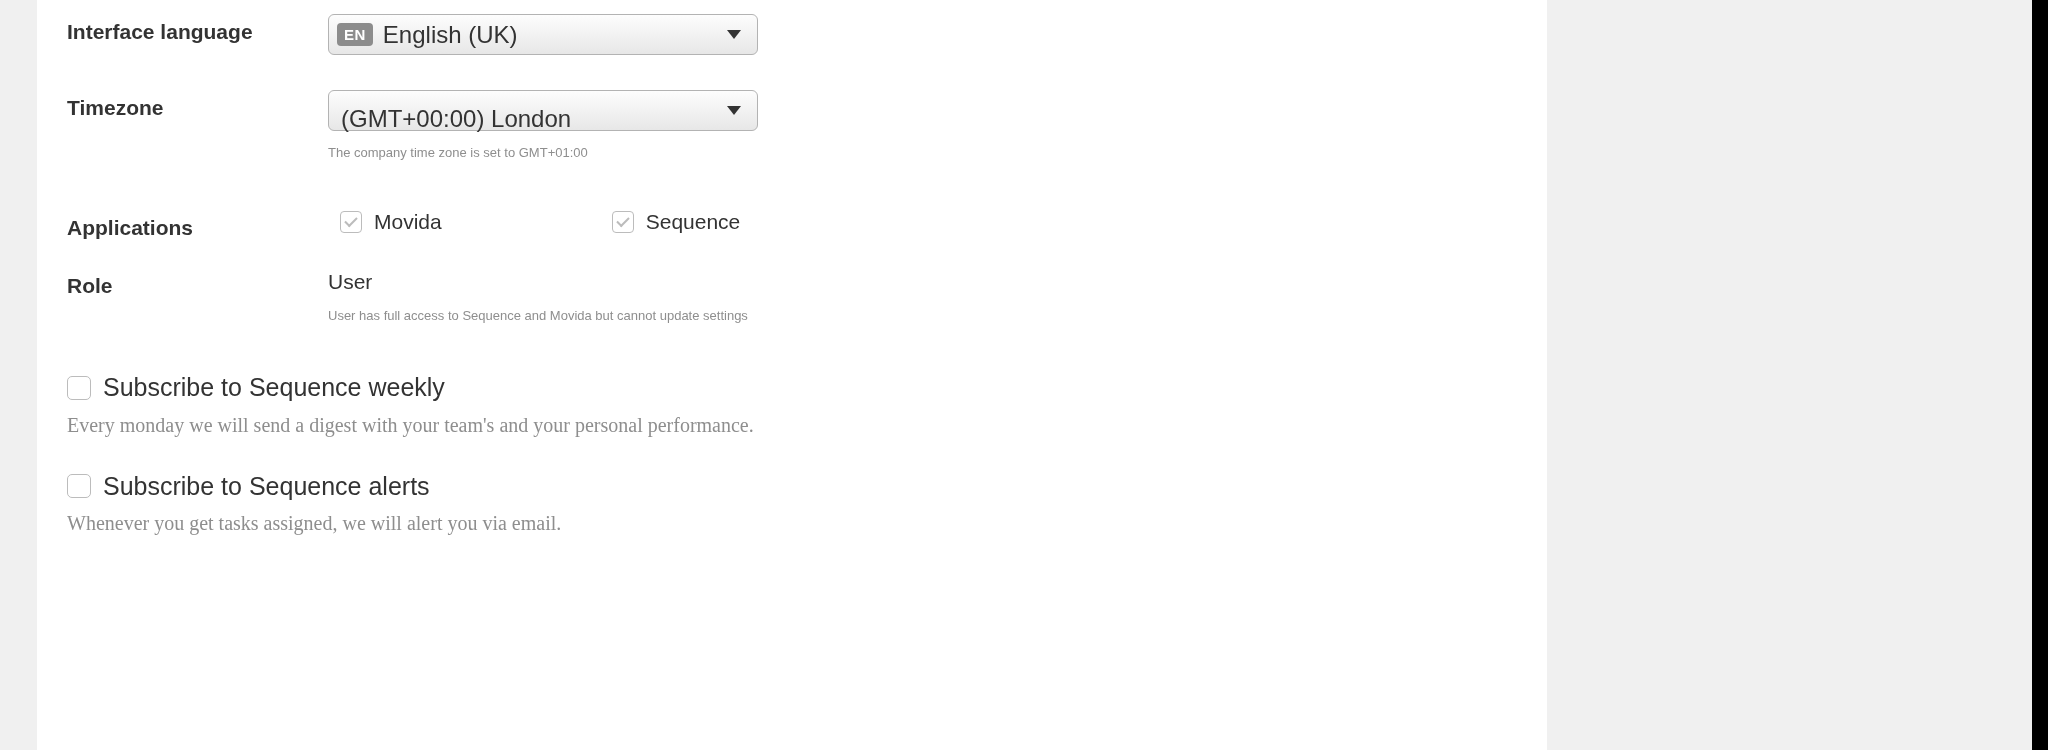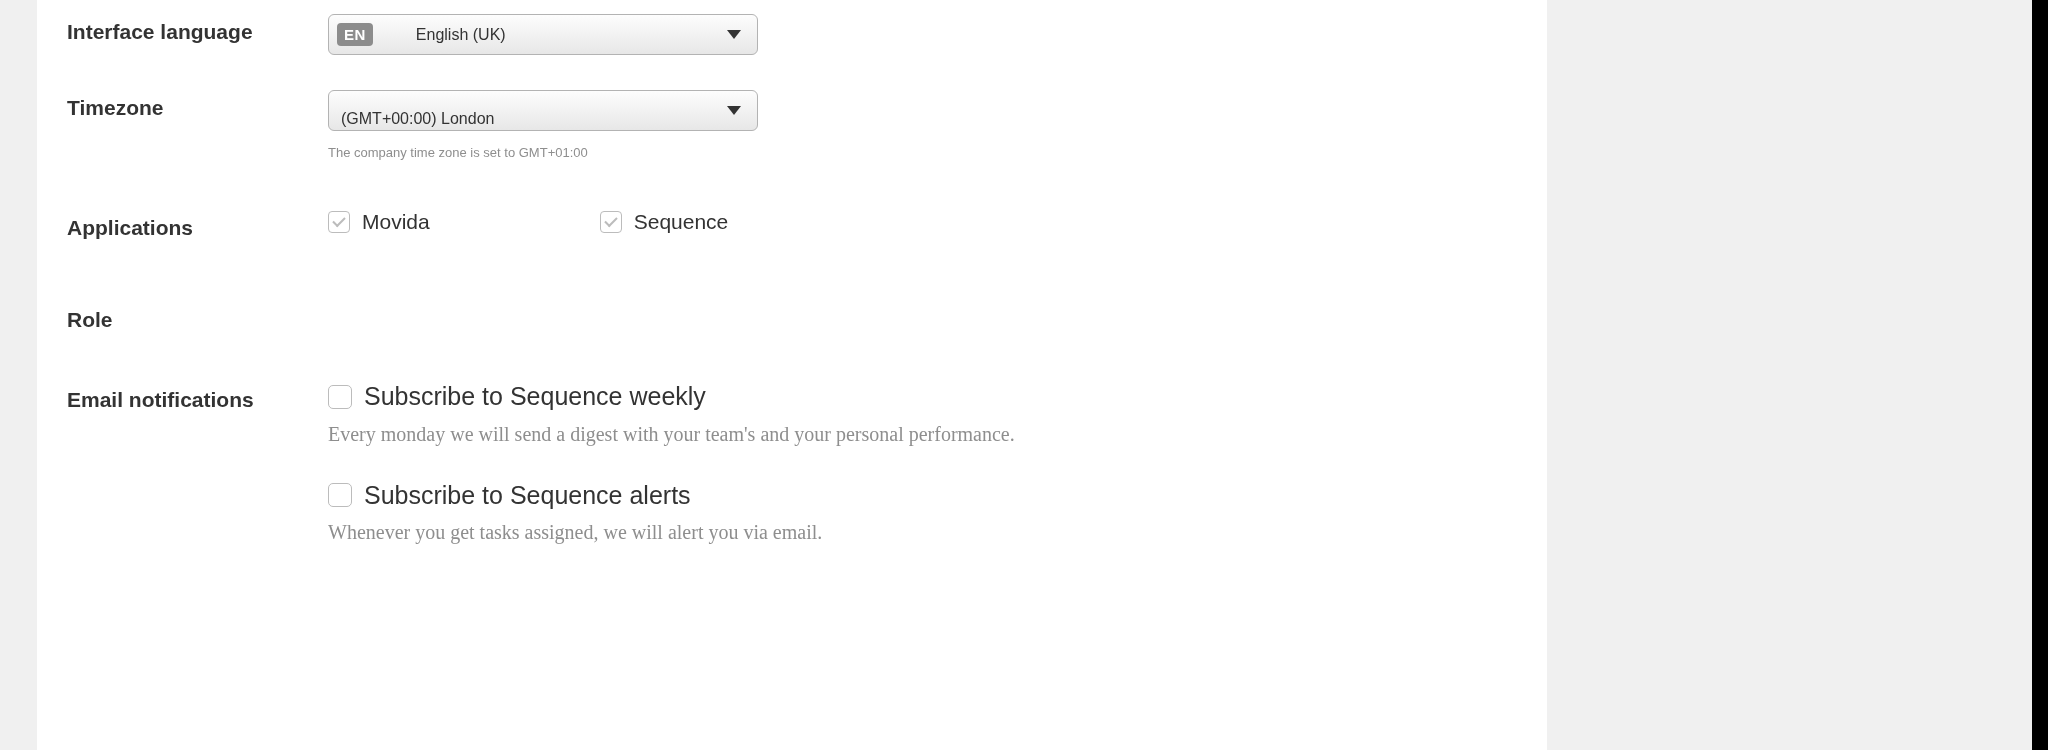--- a/index.html
+++ b/index.html
@@ -48,34 +48,33 @@
       display: inline-flex;
       align-items: center;
       width: 430px;
       height: 41px;
       border: 1px solid #b3b3b3;
       border-radius: 6px;
       background: linear-gradient(#fdfdfd, #e7e7e7);
       padding: 0 12px 0 8px;
       cursor: pointer;
       position: relative;
-      gap: 33px;
     }
     .dropdown .lang-badge {
       background: #8c8c8c;
       color: #fff;
       font-size: 15px;
       font-weight: 600;
       padding: 3px 7px;
       border-radius: 4px;
       margin-right: 10px;
       letter-spacing: 0.5px;
     }
     .dropdown .dropdown-text {
-      font-size: 16px;
+      font-size: 24px;
       color: #333;
       flex: 1;
     }
     .dropdown .caret {
       width: 0; height: 0;
       border-left: 7px solid transparent;
       border-right: 7px solid transparent;
       border-top: 9px solid #333;
       position: absolute;
       right: 16px;
@@ -167,42 +166,45 @@
     <div class="form-label">Timezone</div>
     <div class="form-value">
       <div class="dropdown">
         <span class="dropdown-text" style="padding-left:4px;margin-top:16px;">(GMT+00:00) London</span>
         <span class="caret"></span>
       </div>
       <div class="hint">The company time zone is set to GMT+01:00</div>
     </div>
   </div>
 
-  <div class="form-row" style="margin-bottom:62px;">
+  <div class="form-row" style="margin-bottom:28px;gap:12px;">
     <div class="form-label">Applications</div>
     <div class="form-value">
       <div class="checkbox-group">
         <div class="checkbox-item">
           <span class="checkbox checked"></span>
           <span class="cb-label">Movida</span>
         </div>
         <div class="checkbox-item">
           <span class="checkbox checked"></span>
           <span class="cb-label">Sequence</span>
         </div>
       </div>
     </div>
   </div>
 
   <div class="form-row" style="margin-bottom:50px;">
     <div class="form-label">Role</div>
+    <div class="form-value">
+      <div class="static-val">User</div>
+      <div class="hint">User has full access to Sequence and Movida but cannot update settings</div>
+    </div>
   </div>
 
   <div class="form-row">
-    <div class="form-label">Email notifications</div>
     <div class="form-value">
       <div class="notif-block">
         <div class="notif-head">
           <span class="checkbox large"></span>
           <span class="notif-title">Subscribe to Sequence weekly</span>
         </div>
         <div class="notif-desc">Every monday we will send a digest with your team's and your personal performance.</div>
       </div>
       <div class="notif-block">
         <div class="notif-head">

